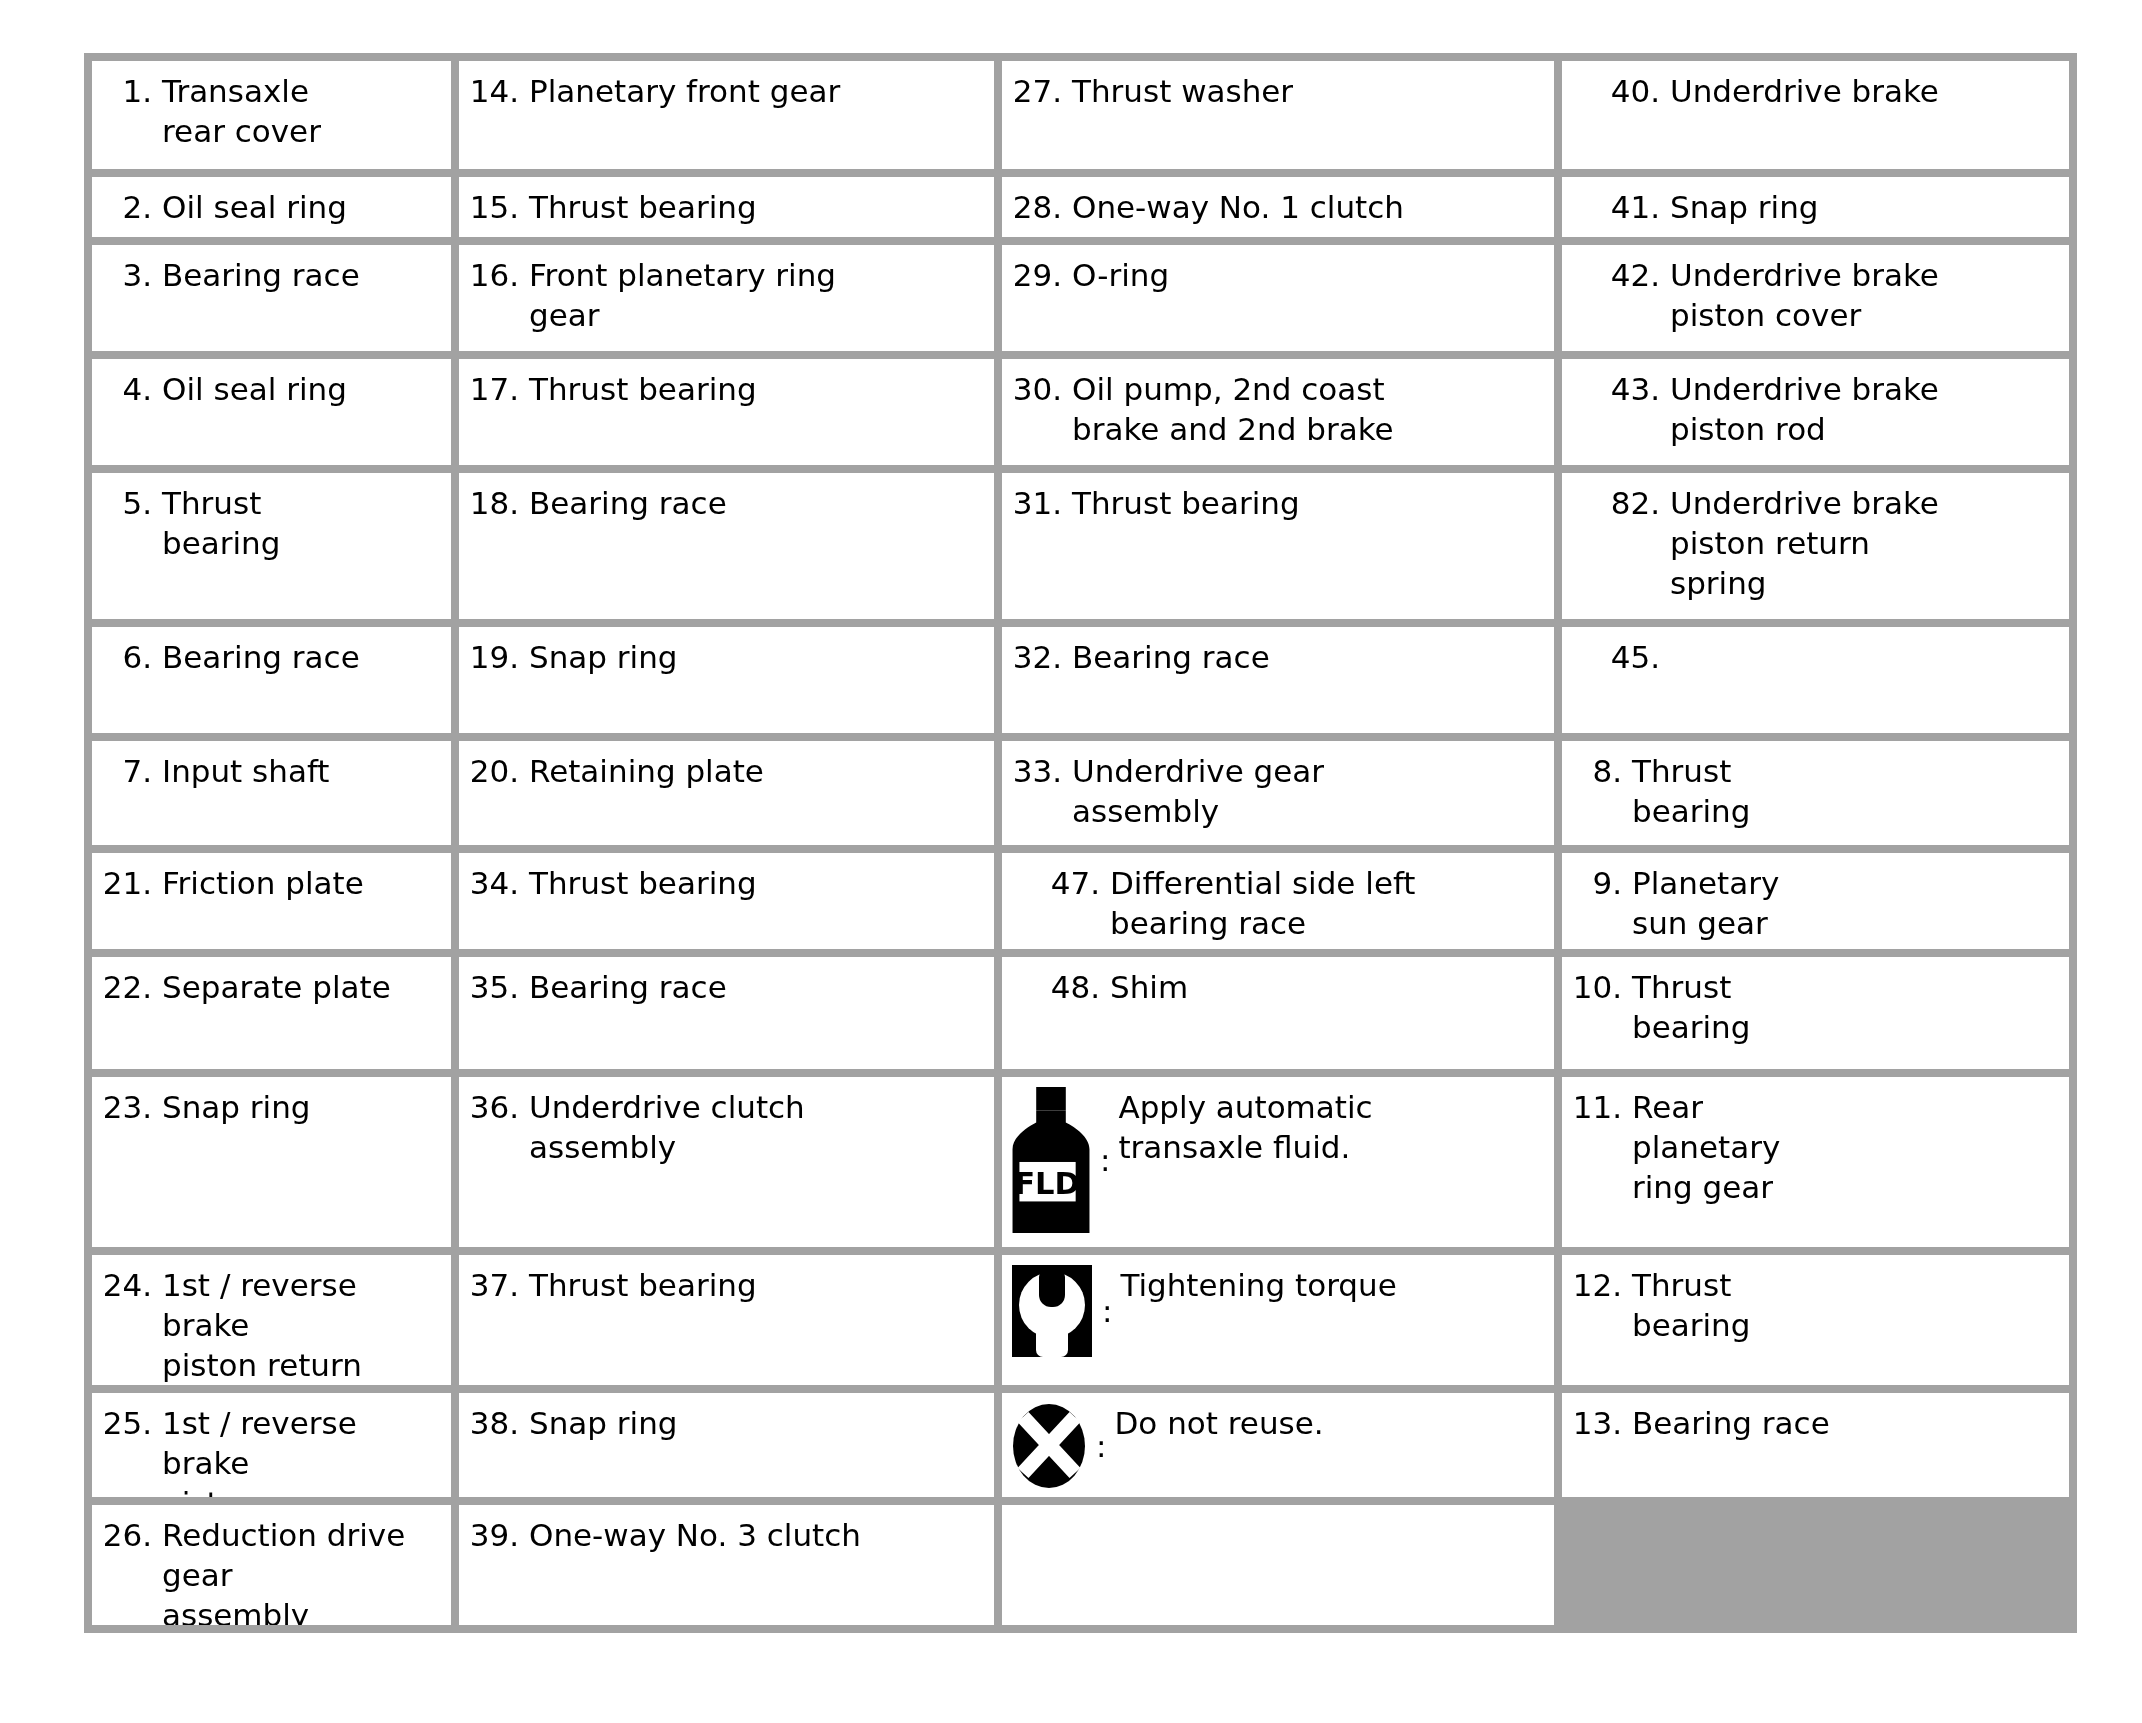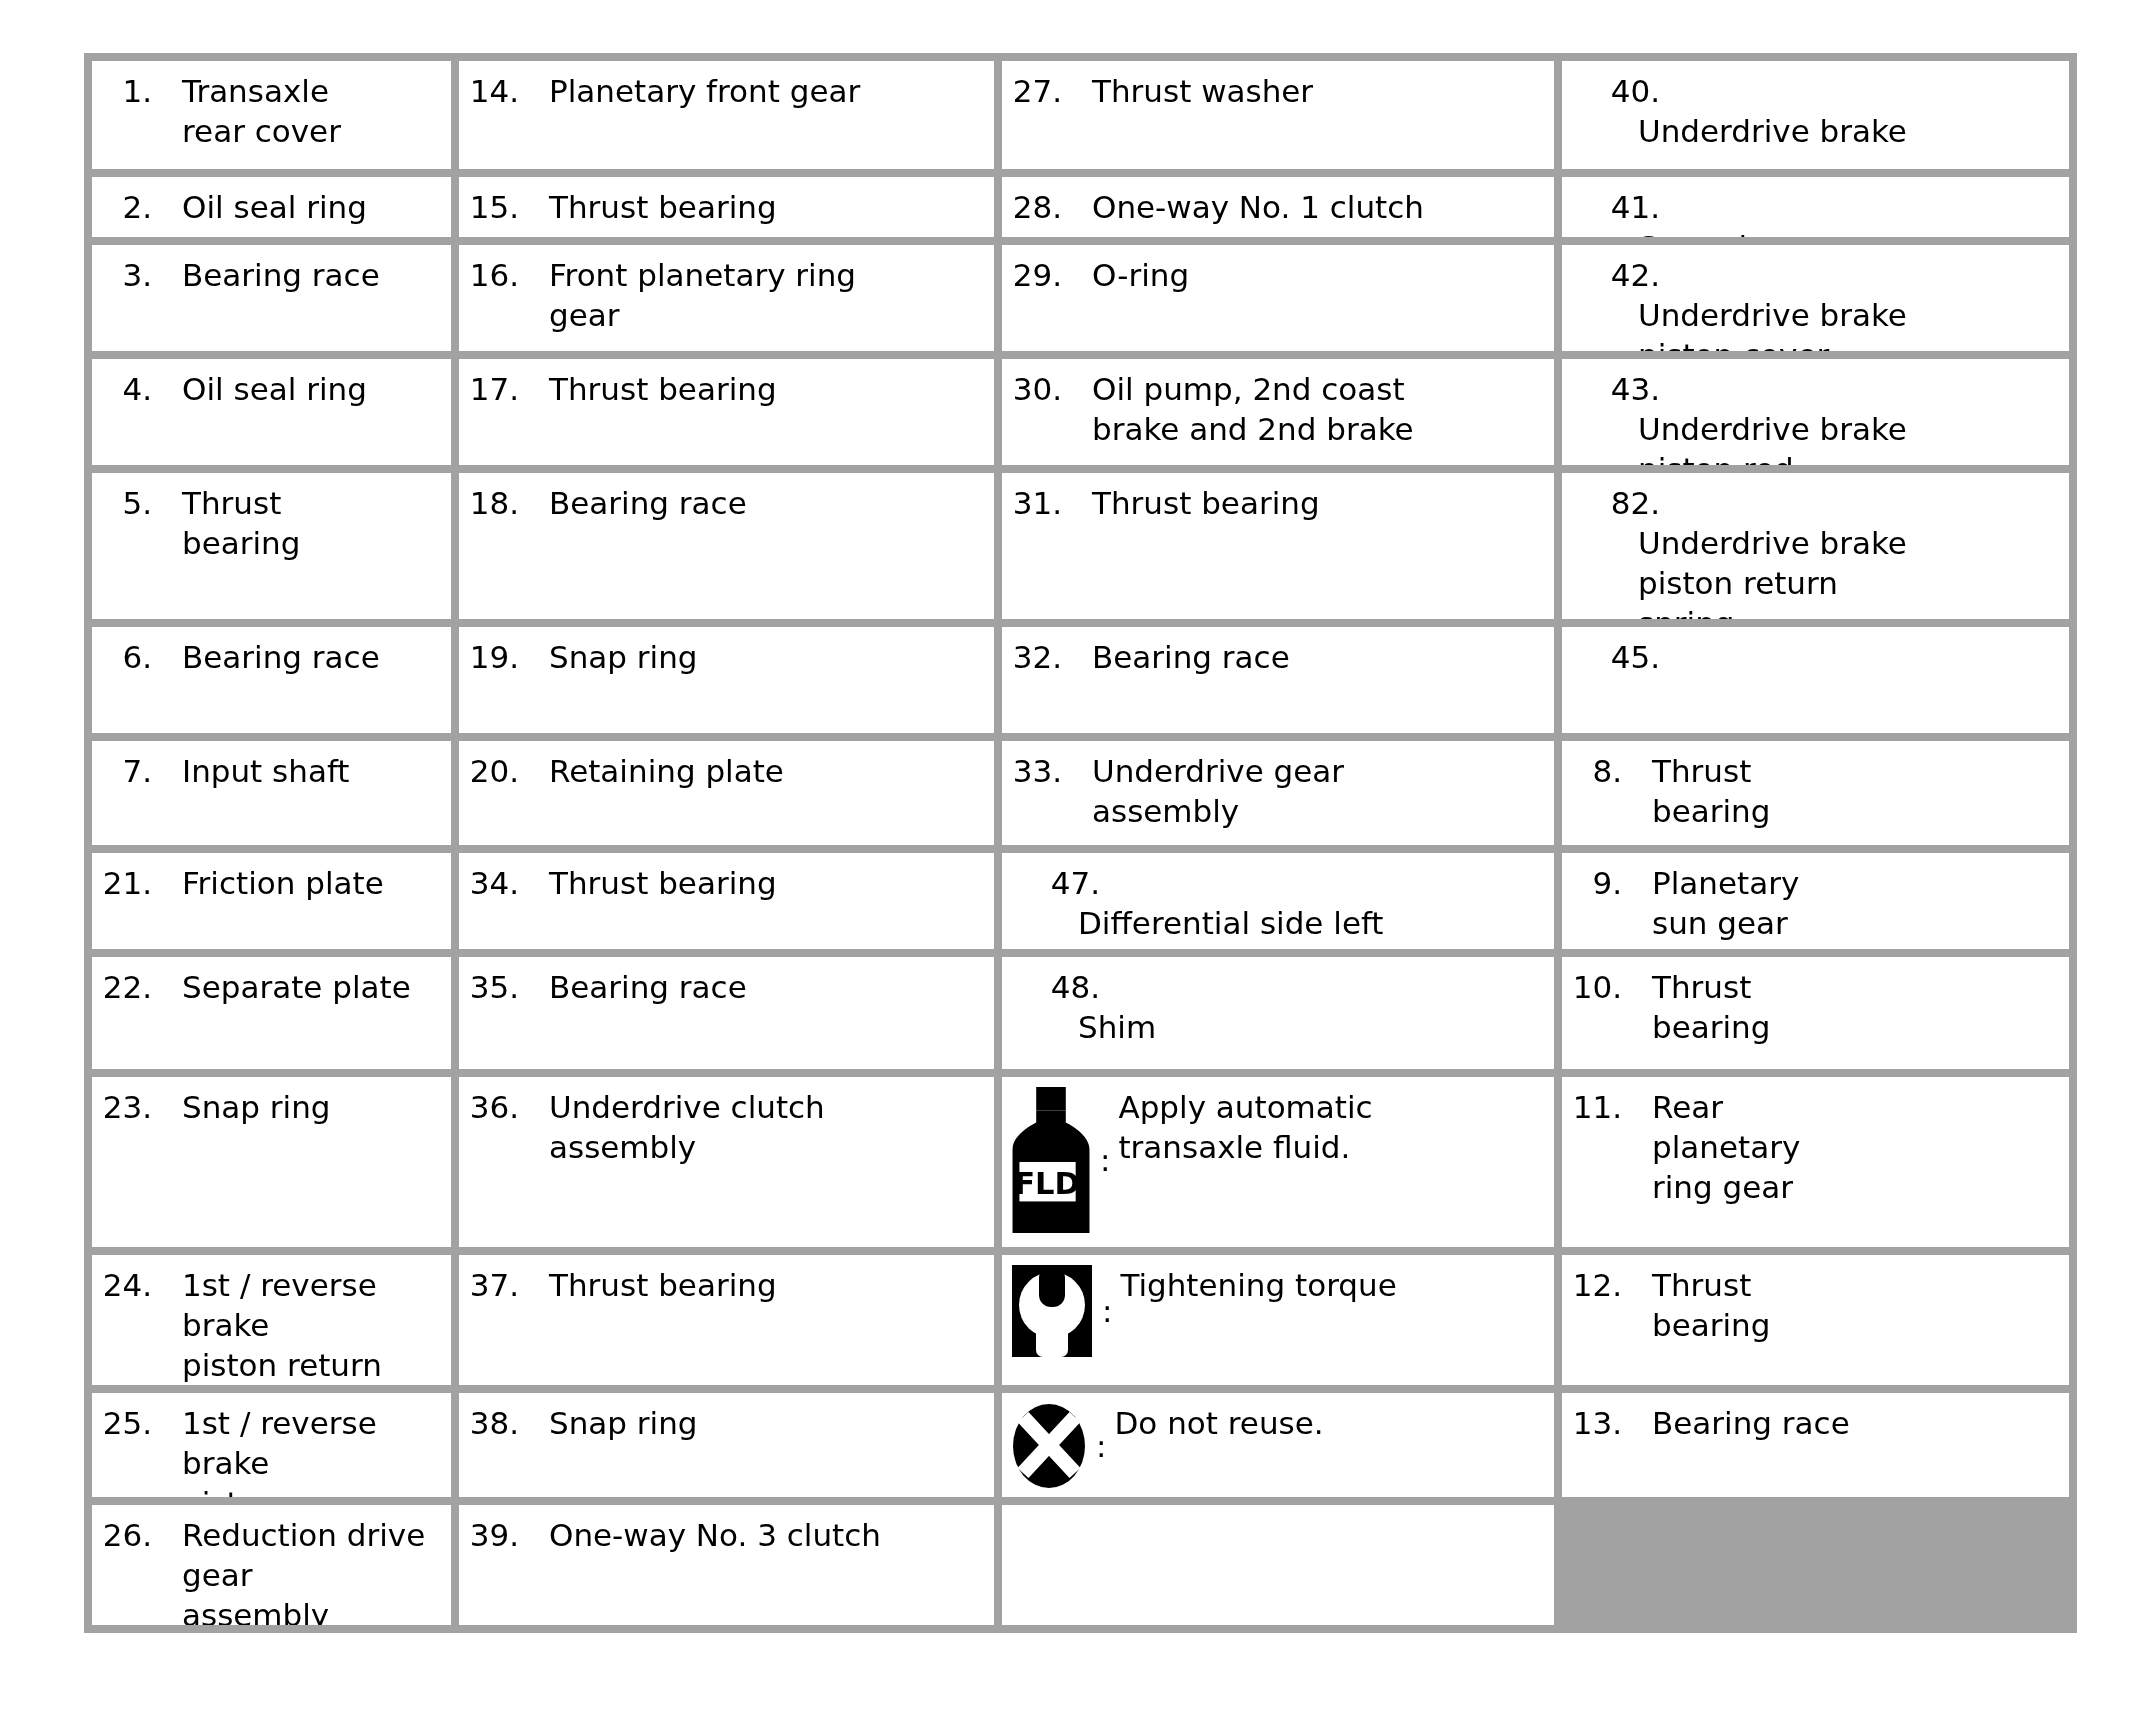--- a/index.html
+++ b/index.html
@@ -19,22 +19,22 @@
     background:#a2a2a2;
     border:8px solid #a2a2a2;
   }
   .cell{
     background:#ffffff;
     display:flex;align-items:flex-start;
     padding:10px 6px 0 8px;
     overflow:hidden;
   }
   .num{flex:0 0 auto;width:52px;text-align:right;}
-  .desc{margin-left:30px;white-space:pre-line;}
-  .c4n{padding-left:46px;flex-direction:column;}
+  .desc{margin-left:10px;white-space:pre-line;}
+  .c4n{padding-left:46px;}
   .icon-cell{padding:10px 6px 0 10px;}
   .icon-col{display:flex;align-items:center;flex:0 0 auto;}
   .colon{margin-left:10px;}
   .icon-cell .desc{margin-left:8px;}
   .empty-cell{background:#ffffff;}
   svg{display:block;}
 </style>
 </head>
 <body>
 

